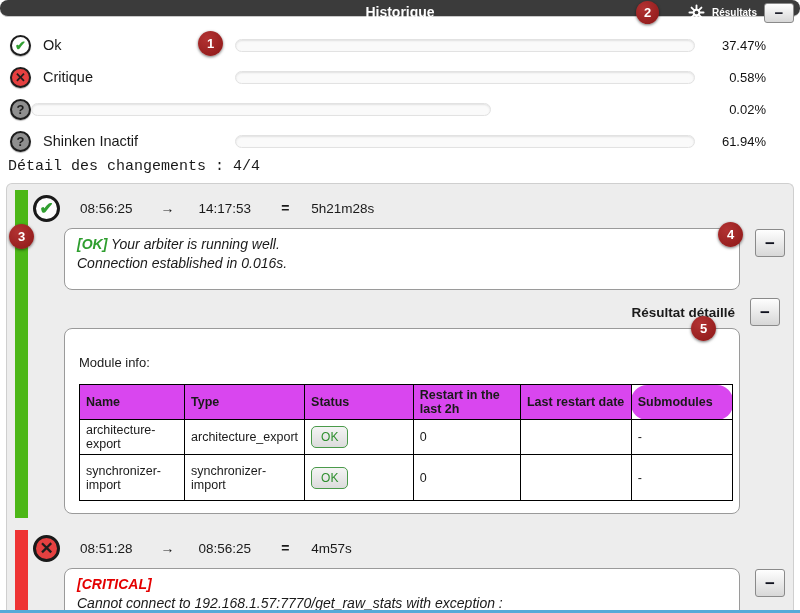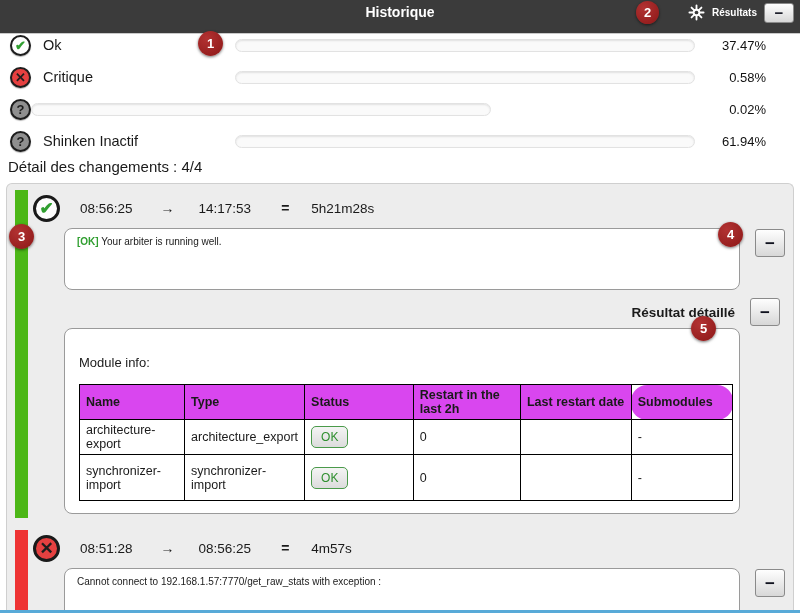--- a/index.html
+++ b/index.html
@@ -4,22 +4,22 @@
 <style>
   * { box-sizing: border-box; }
   html,body { margin:0; padding:0; }
   body {
     width:800px; height:613px; position:relative; overflow:hidden;
     font-family:"Liberation Sans", sans-serif; background:#fff; color:#1a1a1a;
   }
 
   
   .panel-header {
-    position:absolute; top:0; left:0; right:0; height:34px;
-    background:#3b3b3b; border-bottom:1px solid #c9c9c9;
+    position:absolute; top:0; left:0; right:0; height:17px;
+    background:#3b3b3b; border-bottom:1px solid #c9c9c9;border-radius:8px;
   }
   .panel-title {
     position:absolute; left:0; right:0; top:4px; text-align:center;
     color:#fff; font-weight:bold; font-size:14px;
   }
   .header-right {
     position:absolute; right:6px; top:0; height:25px;
     display:flex; align-items:center; gap:7px; z-index:5;
   }
   .results-label { color:#fff; font-size:10px; font-weight:bold; }
@@ -47,21 +47,21 @@
   .icon-unk  { background:#8f8f8f; color:#1d1d1d; }
   .status-label { margin-left:12px; width:192px; font-size:14.5px; }
   .bar-track {
     width:460px; height:13px; flex:none;
     background:#fafafa; border:1px solid #e2e2e2; border-radius:8px;
     box-shadow:inset 0 1px 2px rgba(0,0,0,0.10); overflow:hidden;
   }
   .bar-fill { height:100%; border-radius:8px 0 0 8px; }
   .status-pct { flex:1; text-align:right; padding-right:34px; font-size:13px; color:#111; }
 
-  .detail-heading { position:absolute; top:158px; left:8px; font-size:15px; }
+  .detail-heading { position:absolute; top:158px; left:8px; font-size:15px;font-family:Liberation Mono, monospace; }
 
   
   .changes-container {
     position:absolute; top:183px; left:6px; width:788px; bottom:0;
     background:#ededed; border:1px solid #cfcfcf; border-bottom:none;
     border-radius:6px 6px 0 0;
   }
   .entry { position:relative; padding-top:8px; padding-bottom:10px; }
   .entry-bar { position:absolute; left:8px; top:6px; bottom:6px; width:13px; }
   .bar-green { background:#4cb717; }
@@ -78,21 +78,21 @@
   .time-start { margin-left:20px; font-size:13.5px; }
   .glyph-arrow { margin-left:28px; font-weight:bold; font-size:14px; }
   .time-end { margin-left:24px; font-size:13.5px; }
   .glyph-eq { margin-left:30px; font-weight:bold; font-size:14px; }
   .duration { margin-left:22px; font-size:13.5px; }
 
   .msg-row { display:flex; align-items:flex-start; margin-top:4px; }
   .msg-box {
     margin-left:57px; width:676px; min-height:62px;
     background:#fff; border:1px solid #9a9a9a; border-radius:8px;
-    padding:6px 12px; font-size:10px; line-height:1.35;
+    padding:6px 12px; font-size:14px; line-height:1.35;font-style:italic;
   }
   .msg-row .collapse-btn { margin-left:15px; margin-top:1px; }
   .ok-prefix { color:#2f9e2f; font-weight:bold; }
   .crit-prefix { color:#e40000; font-weight:bold; }
 
   .detail-label-row {
     display:flex; align-items:center; justify-content:flex-end;
     margin-top:8px; padding-right:13px; height:28px;
   }
   .detail-label { font-weight:bold; font-size:13.5px; margin-right:15px; }
@@ -198,20 +198,21 @@
       <span class="time-start">08:56:25</span>
       <span class="glyph-arrow">→</span>
       <span class="time-end">14:17:53</span>
       <span class="glyph-eq">=</span>
       <span class="duration">5h21m28s</span>
     </div>
 
     <div class="msg-row">
       <div class="msg-box">
         <div><span class="ok-prefix">[OK]</span><span> Your arbiter is running well.</span></div>
+        <div>Connection established in 0.016s.</div>
       </div>
       <button class="collapse-btn box-collapse">−</button>
     </div>
 
     <div class="detail-label-row">
       <span class="detail-label">Résultat détaillé</span>
       <button class="collapse-btn box-collapse">−</button>
     </div>
 
     <div class="detail-box">
@@ -256,20 +257,21 @@
       <span class="big-icon big-crit">✕</span>
       <span class="time-start">08:51:28</span>
       <span class="glyph-arrow">→</span>
       <span class="time-end">08:56:25</span>
       <span class="glyph-eq">=</span>
       <span class="duration">4m57s</span>
     </div>
 
     <div class="msg-row">
       <div class="msg-box">
+        <div><span class="crit-prefix">[CRITICAL]</span></div>
         <div>Cannot connect to 192.168.1.57:7770/get_raw_stats with exception :</div>
 
       </div>
       <button class="collapse-btn box-collapse">−</button>
     </div>
   </div>
 
 </div>
 
 <div class="anno anno-1">1</div>

